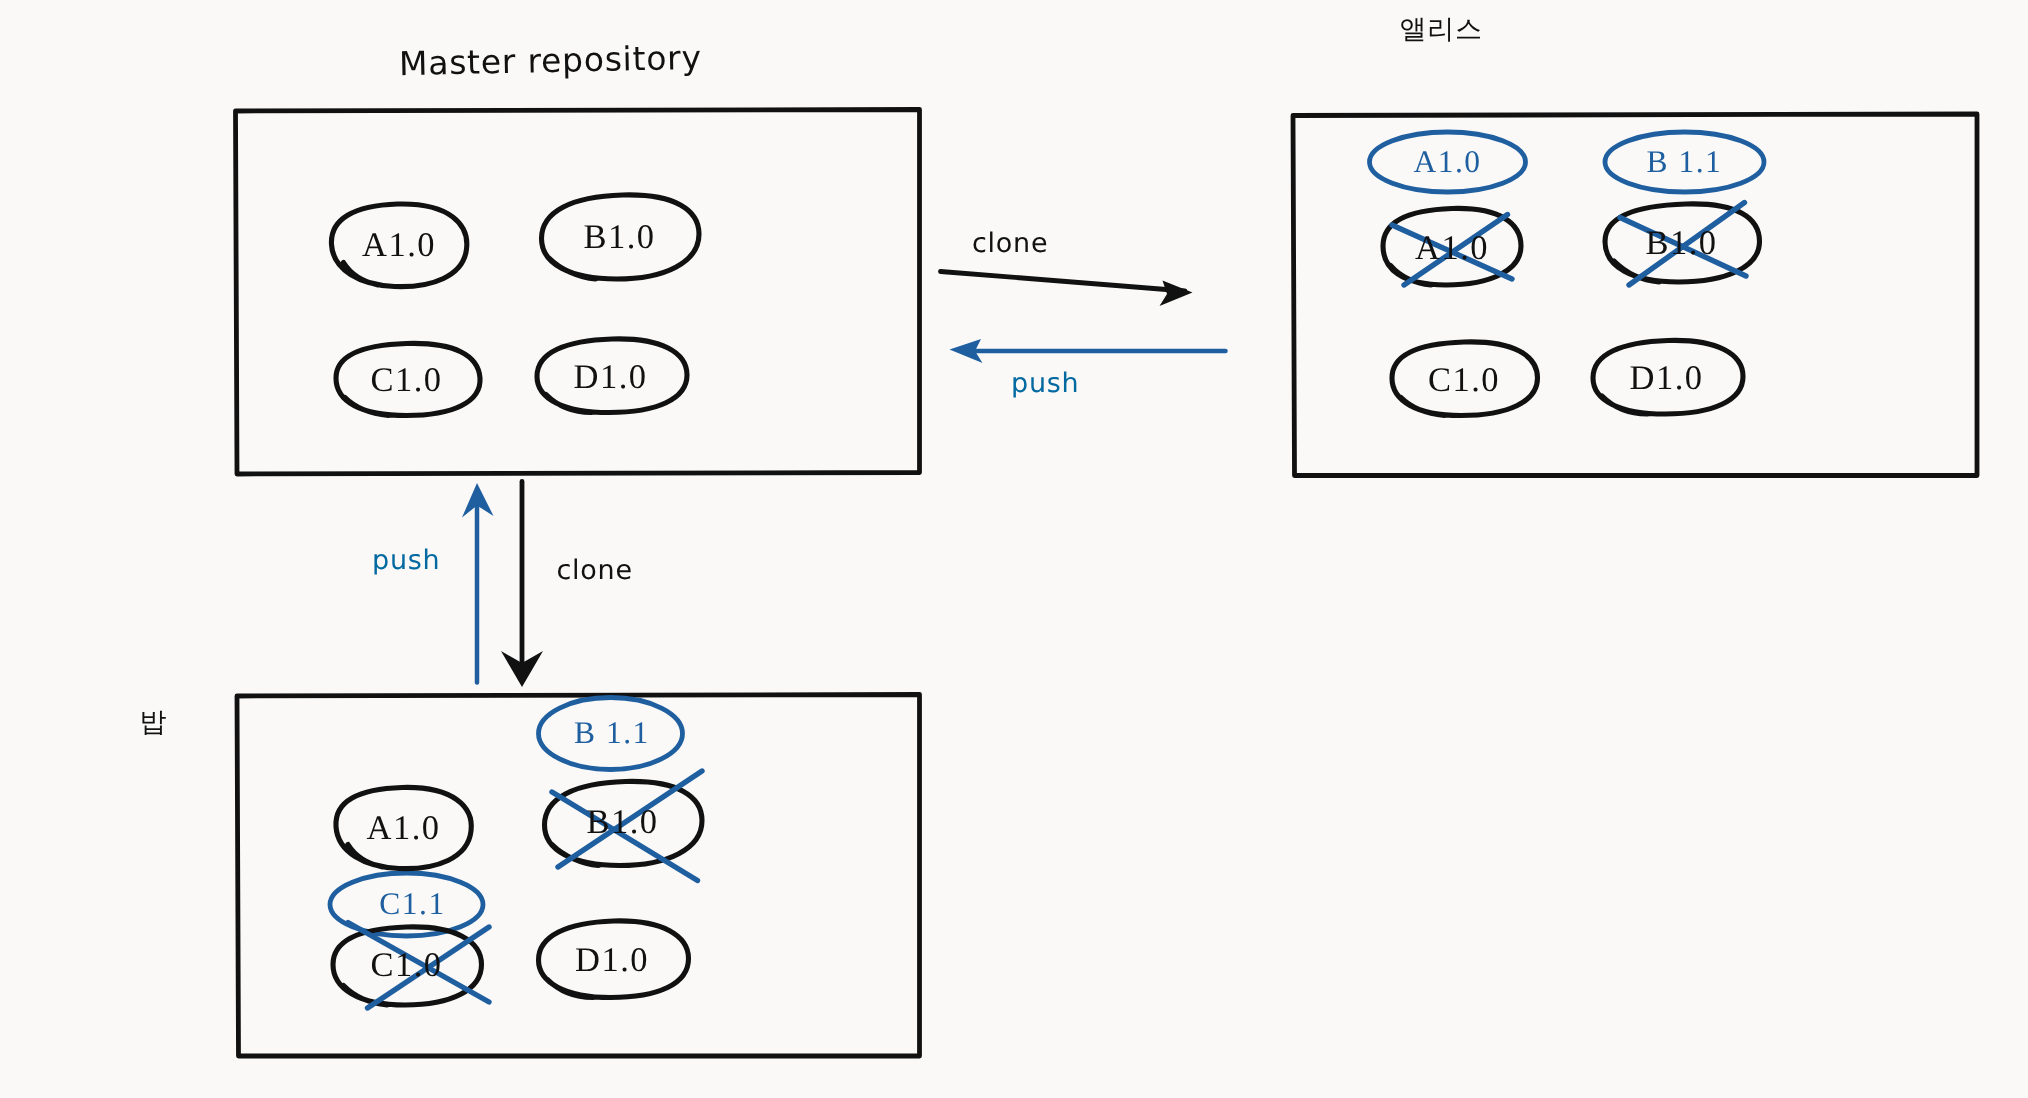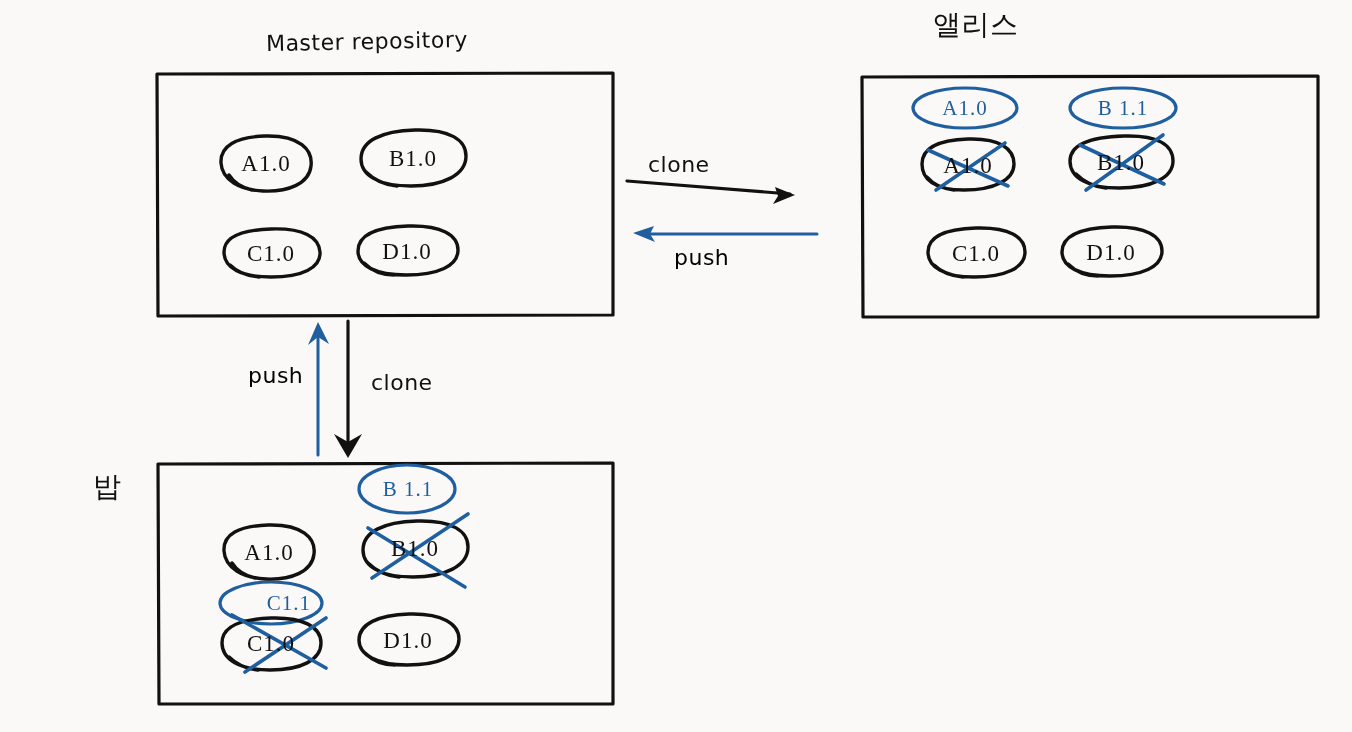--- a/index.html
+++ b/index.html
@@ -29,40 +29,40 @@
   .fill-blue  { fill: #1f5fa0; stroke: none; }
 
   .hand-text {
     position: absolute;
     font-family: "DejaVu Sans", sans-serif;
     color: #111111;
     white-space: nowrap;
     line-height: 1;
     letter-spacing: 0.5px;
   }
-  .hand-text.blue { color: #000000; }
+  .hand-text.blue { color: #0369a1; }
 
   .node-label {
     position: absolute;
     font-family: Liberation Serif, serif;
     color: #111111;
     white-space: nowrap;
     line-height: 1;
     font-size: 23px;
     letter-spacing: 1px;
     transform: translate(-50%, -50%);
   }
   .node-label.blue { color: #1f5fa0; font-size: 21px; }
 
   .box-title {
     font-size: 22px;
     transform: rotate(-1.2deg);
   }
-  .kr-title { font-size: 28px; }
-  .edge-label { font-size: 22px; }
+  .kr-title { font-size: 18px; }
+  .edge-label { font-size: 18px; }
 </style>
 </head>
 <body>
 
 <div id="canvas">
 
   <svg class="layer" viewBox="0 0 1352 732">
 
     <g>
       <path class="ink-black" stroke-width="3.2" d="M157,74 L613,73 L613,315 L158,316 Z"></path>
@@ -202,21 +202,21 @@
   <div class="node-label blue" style="left:965px; top:108px;">A1.0</div>
   <div class="node-label blue" style="left:1123px; top:108px;">B 1.1</div>
   <div class="node-label" style="left:968px; top:165px;">A1.0</div>
   <div class="node-label" style="left:1121px; top:162px;">B1.0</div>
   <div class="node-label" style="left:976px; top:253px;">C1.0</div>
   <div class="node-label" style="left:1111px; top:252px;">D1.0</div>
 
   <div class="node-label blue" style="left:408px; top:489px;">B 1.1</div>
   <div class="node-label" style="left:269px; top:552px;">A1.0</div>
   <div class="node-label" style="left:415px; top:548px;">B1.0</div>
-  <div class="node-label blue" style="left:289px; top:603px;">C1.1</div>
+  <div class="node-label blue" style="left:275px; top:603px;">C1.1</div>
   <div class="node-label" style="left:271px; top:643px;">C1.0</div>
   <div class="node-label" style="left:408px; top:640px;">D1.0</div>
 
   <div class="hand-text edge-label" style="left:648px; top:154px;">clone</div>
   <div class="hand-text edge-label blue" style="left:674px; top:247px;">push</div>
   <div class="hand-text edge-label blue" style="left:248px; top:365px;">push</div>
   <div class="hand-text edge-label" style="left:371px; top:372px;">clone</div>
 
 </div>
 

